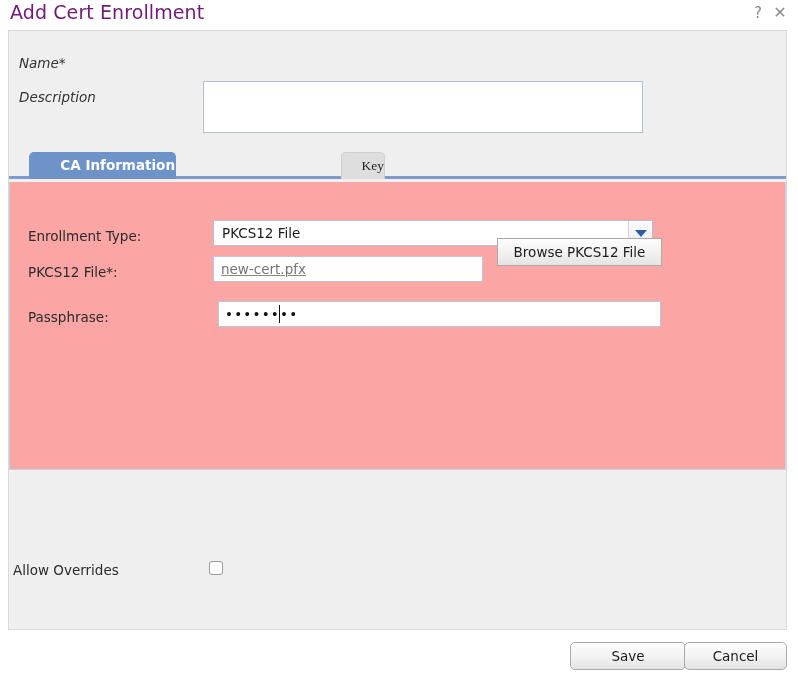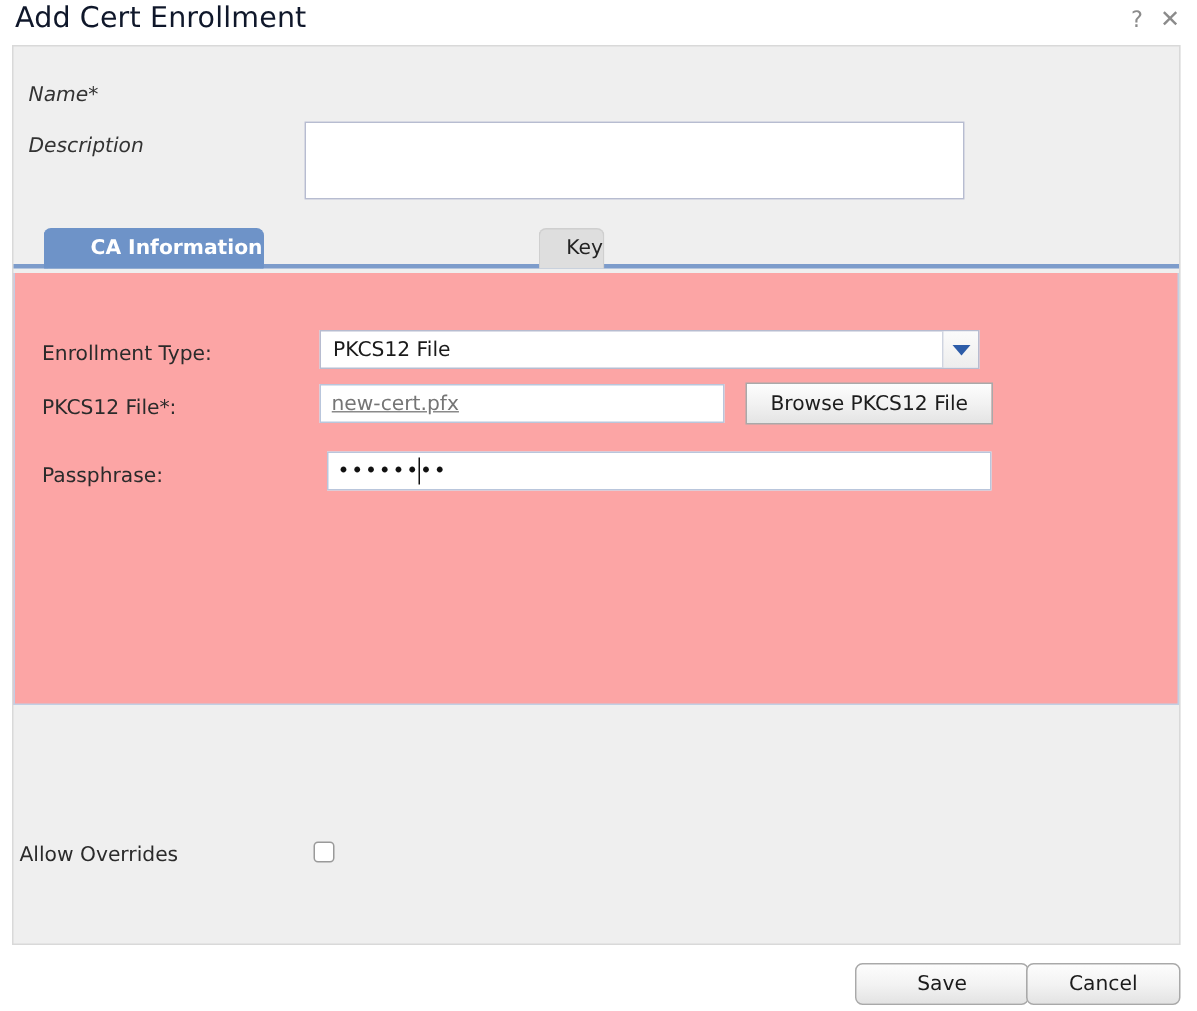--- a/index.html
+++ b/index.html
@@ -20,21 +20,21 @@
   
   #title-bar {
     position: absolute;
     left: 0; top: 0;
     width: 798px; height: 30px;
   }
   #dialog-title {
     position: absolute;
     left: 10px; top: 1px;
     font-size: 19px;
-    color: #0f172a;
+    color: #701a75;
     font-family: "DejaVu Sans", "Liberation Sans", sans-serif;
     letter-spacing: 0.1px;
     white-space: nowrap;
   }
   #help-icon {
     position: absolute;
     left: 751px; top: 4px;
     width: 14px; height: 18px;
     color: #8b8b8b;
     font-size: 15px;
@@ -201,21 +201,21 @@
     background: #ffffff;
     font-family: "DejaVu Sans", "Liberation Sans", sans-serif;
     font-size: 13.5px;
     color: #8a8a8a;
     padding: 0 7px;
     outline: none;
     text-decoration: underline;
   }
   #browse-pkcs12-button {
     position: absolute;
-    left: 487px; top: 73px;
+    left: 487px; top: 56px;
     width: 165px; height: 28px;
     box-sizing: border-box;
     background: linear-gradient(to bottom, #fdfdfd 0%, #f2f2f2 50%, #e4e4e4 100%);
     border: 1px solid #a9a9a9;
     border-radius: 0;
     font-family: "DejaVu Sans", "Liberation Sans", sans-serif;
     font-size: 13.5px;
     color: #1c1c1c;
     cursor: pointer;
   }
@@ -288,21 +288,21 @@
 
 <div id="main-panel">
 
   <div class="field-label" id="name-label">Name*</div>
 
   <div class="field-label" id="desc-label">Description</div>
   <textarea id="desc-input" placeholder="" style=""></textarea>
 
   <div id="tab-strip">
     <div class="tab active" style="left:20px; width:147px;">CA Information</div>
-    <div class="tab inactive" style="left:350px; width:44px;">Key</div>
+    <div class="tab inactive" style="left:332px; width:44px;font-family:Liberation Serif, serif;">Key</div>
   </div>
 
   <div id="tab-content">
 
     <div class="form-label" id="enroll-type-label">Enrollment Type:</div>
     <div id="enroll-type-select">
       <span id="enroll-type-value">PKCS12 File</span>
       <span id="select-arrow-box">
         <span id="chevron-down-icon"></span>
       </span>

